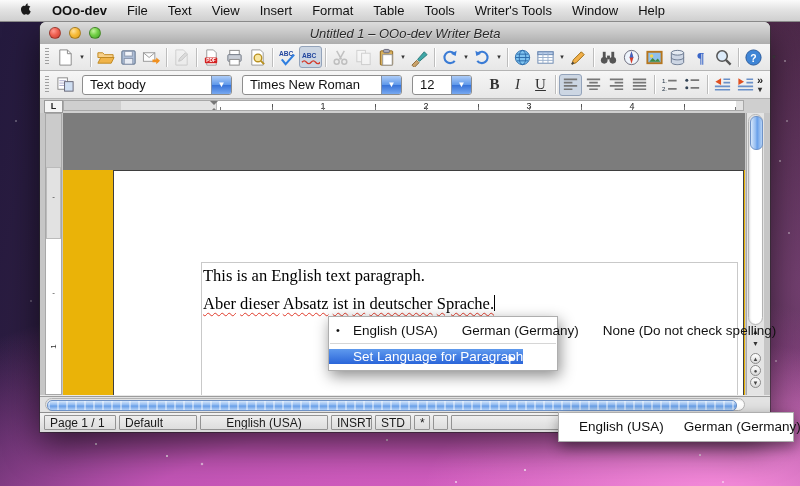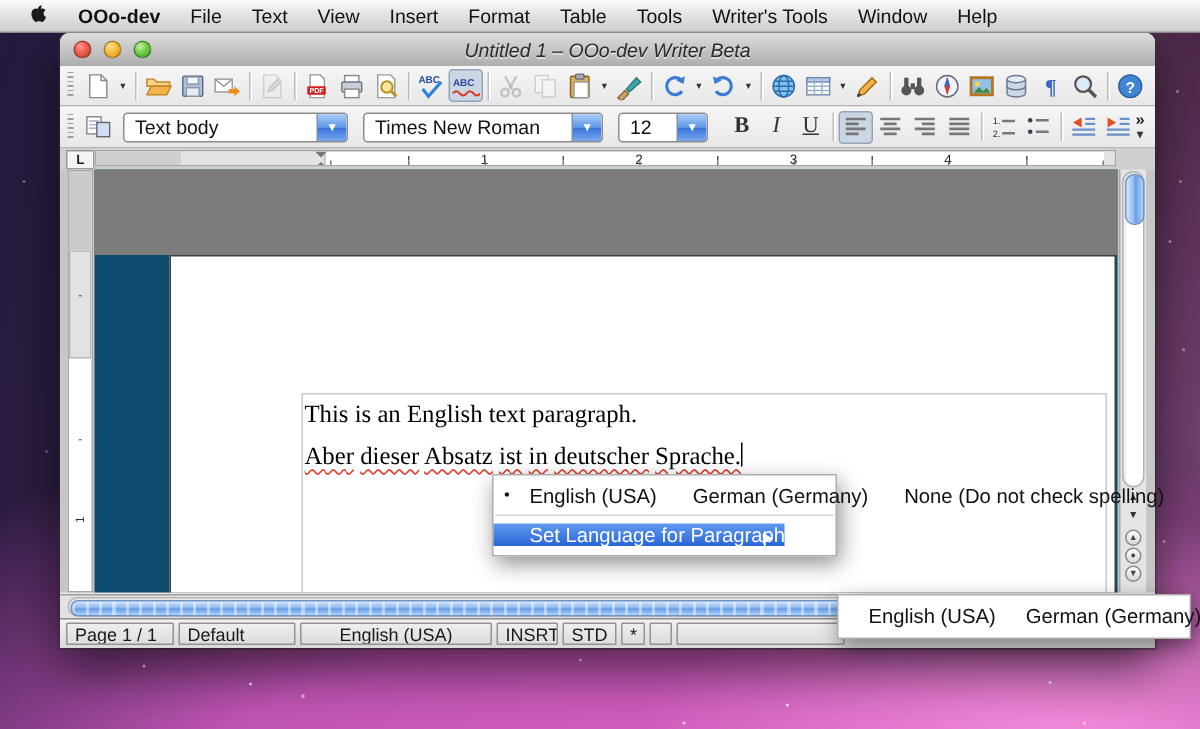--- a/index.html
+++ b/index.html
@@ -79,21 +79,21 @@
   .hr-num{position:absolute;top:0;font-size:9px;color:#222;transform:translateX(-50%);}
   .hr-tick{position:absolute;top:3px;width:1px;height:3px;background:#555;}
   .hr-bot{position:absolute;bottom:0;width:1px;height:3px;background:#777;}
   .indent-marker{position:absolute;top:0;width:0;height:0;border:4px solid transparent;}
   
   .content{position:absolute;top:91px;left:0;right:0;height:282px;background:#c6c6c6;}
   .vruler{position:absolute;left:5px;top:0;width:17px;height:100%;background:#fff;
     border:1px solid #a8a8a8;box-sizing:border-box;overflow:hidden;}
   .vr-seg{position:absolute;left:0;right:0;}
   .vr-mark{position:absolute;left:0;right:0;text-align:center;font-size:8px;color:#333;}
-  .docview{position:absolute;left:23px;top:0;width:682px;height:100%;background:#0c4a6e;overflow:hidden;text-align:right;}
+  .docview{position:absolute;left:23px;top:0;width:682px;height:100%;background:#eab308;overflow:hidden;text-align:right;}
   .docband{position:absolute;left:0;top:0;right:0;height:57px;background:#7c7c7c;}
   .page{position:absolute;left:50px;top:57px;width:631px;height:240px;background:#fff;
     border:1px solid #3e3e3e;box-sizing:border-box;}
   .boundary{position:absolute;left:87px;top:91px;width:535px;height:200px;border:1px solid #c9c9c9;}
   .para{position:absolute;left:89px;margin:0;font-family:"Liberation Serif",serif;font-size:16.5px;color:#000;white-space:nowrap;}
   .p1{top:95px;} .p2{top:123px;}
   .sq{text-decoration-line:underline;text-decoration-style:wavy;text-decoration-color:#e03a2a;
       text-decoration-thickness:1px;text-underline-offset:3px;}
   .caret{display:inline-block;width:1px;height:16px;background:#000;vertical-align:-2px;}
   
@@ -119,21 +119,21 @@
   .scell.left{text-align:left;}
   
   .menu{position:absolute;background:#fff;border:1px solid #aeaeae;box-shadow:2px 5px 14px rgba(0,0,0,.45);
     font-size:13.5px;color:#111;z-index:40;box-sizing:border-box;}
   .ctx{left:328px;top:316px;width:230px;padding:4px 0;}
   .mi{height:19px;line-height:19px;padding-left:24px;position:relative;white-space:nowrap;}
   .mi .bullet{position:absolute;left:7px;font-size:11px;}
   .msep{height:1px;background:#d6d6d6;margin:3px 1px;}
   .mi.hl{background:linear-gradient(#5f9aee,#2a65d9);color:#fff;}
   .mi .subarrow{position:absolute;right:8px;top:0;font-size:9px;}
-  .sub{left:558px;top:396px;width:236px;padding:5px 0;}
+  .sub{left:558px;top:412px;width:236px;padding:5px 0;}
   .sub .mi{height:18px;line-height:18px;padding-left:20px;}
   svg.defs{position:absolute;width:0;height:0;}
 </style>
 </head>
 <body>
 
 <svg class="defs" aria-hidden="true">
   <defs>
     <symbol id="sym-new-doc" viewBox="0 0 20 20">
         <path d="M4 2h8l4 4v12H4z" fill="#fff" stroke="#888"></path>

